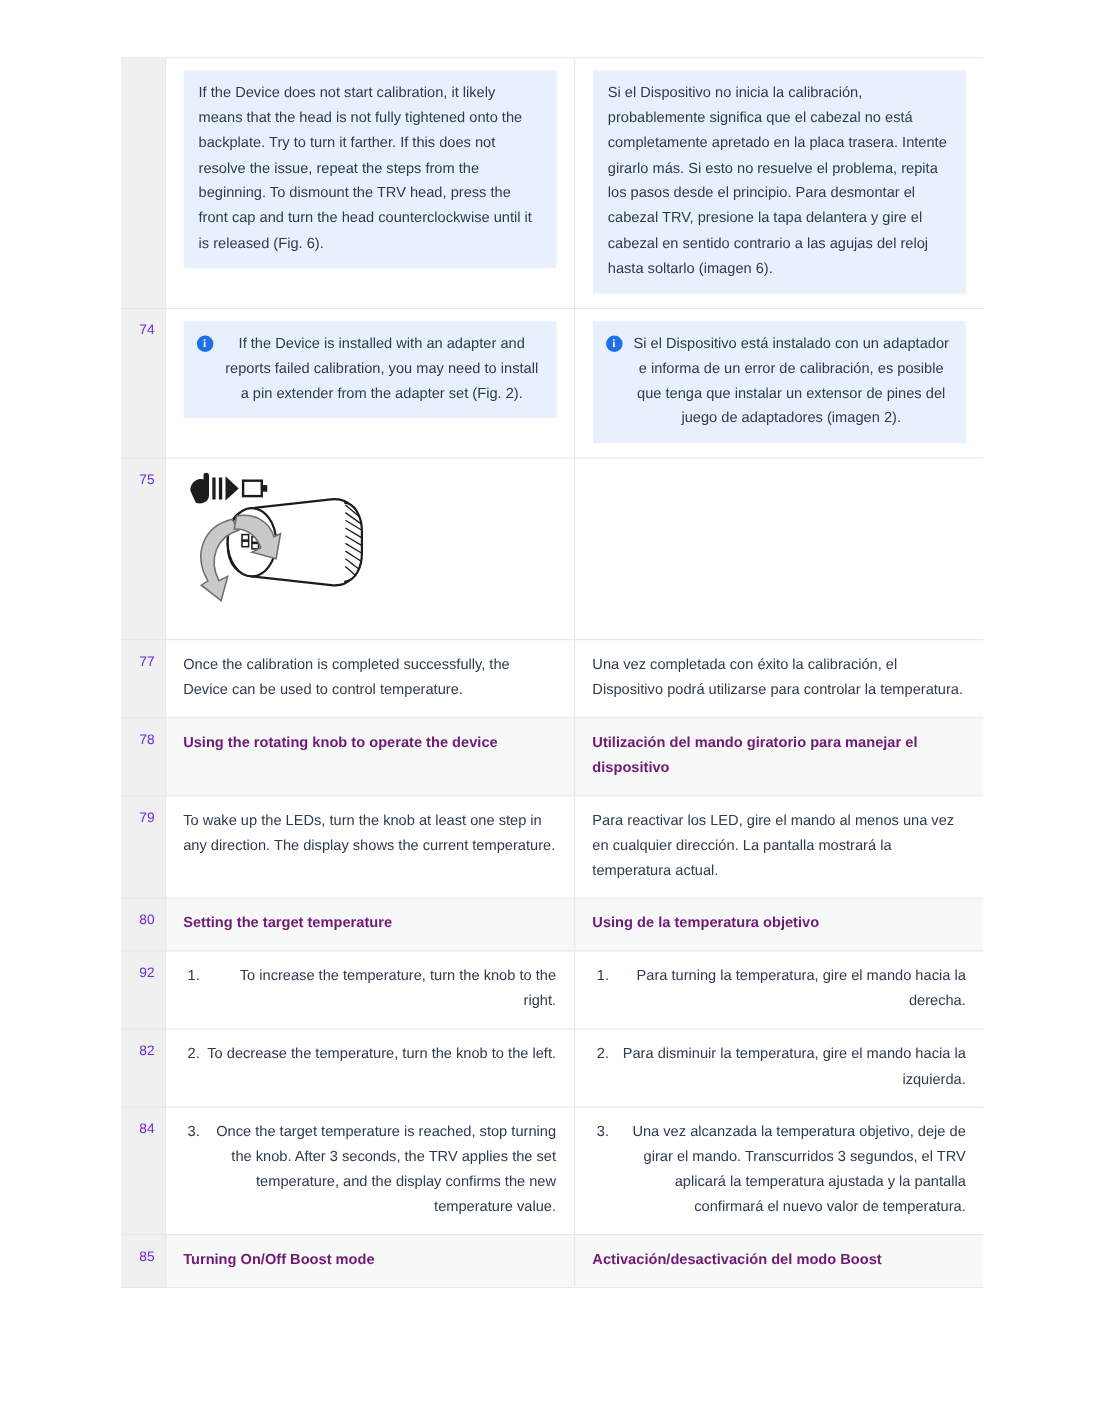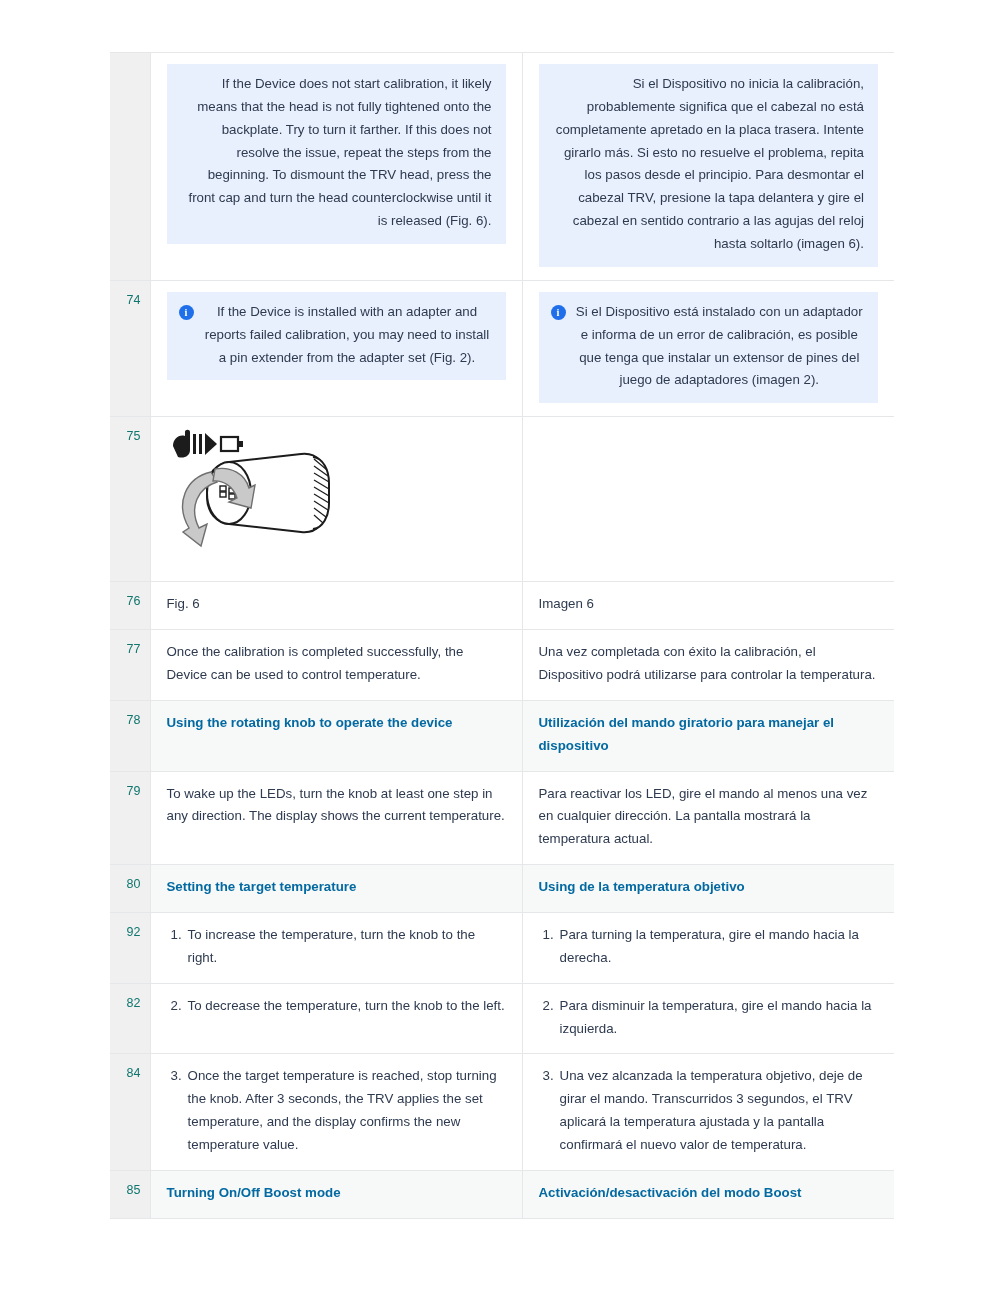--- a/index.html
+++ b/index.html
@@ -23,46 +23,46 @@
     border-collapse: collapse;
     table-layout: fixed;
     background: #ffffff;
   }
   .seg-table td {
     vertical-align: top;
     border-bottom: 1px solid #e6e7e9;
     padding: 0;
     background: #ffffff;
   }
-  .seg-table tr.first-row td { border-top: 1px solid #e6e7e9; text-align: right; }
+  .seg-table tr.first-row td { border-top: 1px solid #e6e7e9; }
   col.c-num { width: 40px; }
   col.c-en  { width: 372px; }
   col.c-es  { width: 372px; }
 
   td.num {
     background: #f0f0f0;
-    color: #0f766e;
+    color: #6d28d9;
     font-size: 12.5px;
     line-height: 1.3;
     text-align: right;
     padding: 11px 9px 0 0;
     border-right: 1px solid #e6e7e9;
     font-family: "Liberation Sans", sans-serif;
   }
   td.cell {
     padding: 11px 16px 13px 16px;
     color: #2e3a4f;
     font-size: 13.3px;
     line-height: 1.72;
     border-right: 1px solid #e6e7e9;
   }
   td.cell:last-child { border-right: none; }
   td.cell.empty { padding: 0; }
 
-  tr.heading td.cell { background: #f7f8f8; font-weight: bold; color: #0369a1; }
+  tr.heading td.cell { background: #f7f8f8; font-weight: bold; color: #701a75; }
   tr.heading td.num  { background: #f0f0f0; }
 
   .callout {
     background: #e8f0fd;
     padding: 9px 14px 11px 12px;
     display: flex;
     align-items: flex-start;
     gap: 9px;
   }
   .callout .txt { flex: 1; line-height: 1.72; text-align: center; }
@@ -83,21 +83,21 @@
     text-align: center;
     margin-top: 4px;
     font-family: "Liberation Serif", serif;
   }
   .num-item {
     display: flex;
     gap: 6px;
     padding-left: 4px;
   }
   .num-item .n { flex: 0 0 auto; }
-  .num-item .t { flex: 1; }
+  .num-item .t { flex: 1; text-align: right; }
   .fig-cell { padding: 10px 14px 12px 40px; }
   .hand-icon { display:block; }
 </style>
 </head>
 <body>
 
 <div id="page">
   <table class="seg-table">
     <colgroup>
       <col class="c-num">
@@ -171,25 +171,20 @@
 
             <path d="M44 44 C18 50, 8 76, 22 100 L16 104 L34 118 L40 96 L32 100
                      C22 80, 30 60, 50 54 Z" fill="#c9c9c9" stroke="#6f6f6f" stroke-width="1.4"></path>
             <path d="M48 41 C64 38, 78 46, 82 60 L88 57 L84 80 L62 74 L70 70
                      C66 58, 56 52, 46 53 Z" fill="#c9c9c9" stroke="#6f6f6f" stroke-width="1.4"></path>
           </svg>
         </td>
         <td class="cell empty"></td>
       </tr>
 
-      <tr>
-        <td class="num">76</td>
-        <td class="cell">Fig. 6</td>
-        <td class="cell">Imagen 6</td>
-      </tr>
 
       <tr>
         <td class="num">77</td>
         <td class="cell">Once the calibration is completed successfully, the Device can be used to control temperature.</td>
         <td class="cell">Una vez completada con éxito la calibración, el Dispositivo podrá utilizarse para controlar la temperatura.</td>
       </tr>
 
       <tr class="heading">
         <td class="num">78</td>
         <td class="cell">Using the rotating knob to operate the device</td>

